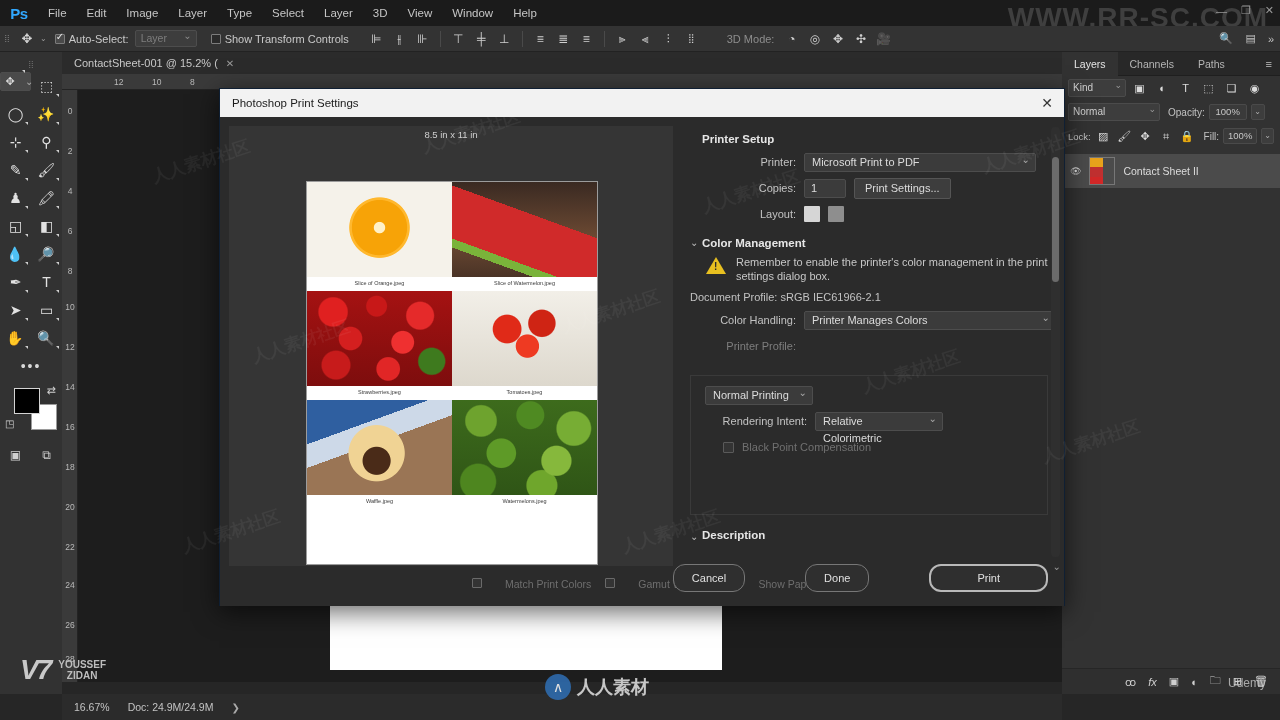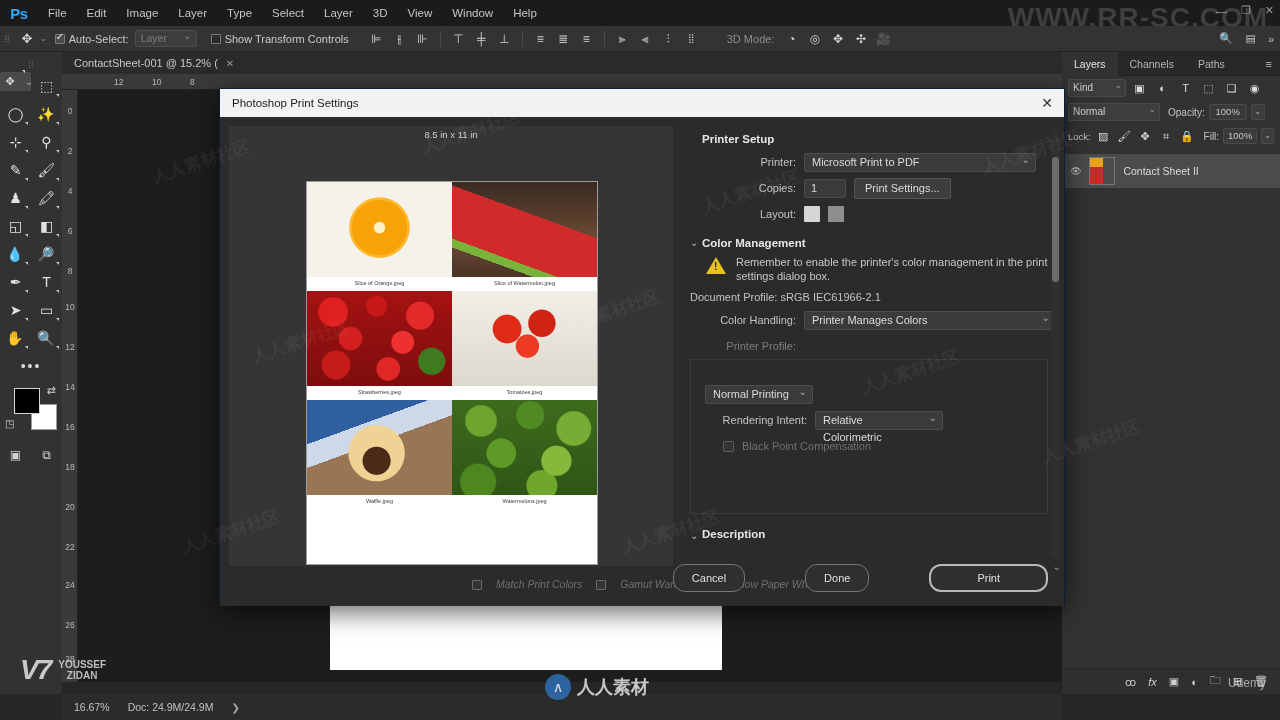--- a/index.html
+++ b/index.html
@@ -181,21 +181,21 @@
     border: 1px solid #9c9c9c;
   }
   .pv-row { display: flex; width: 290px; }
   .pv-cell { width: 145px; }
   .pv-cell .img { height: 95px; }
   .pv-cell .cap { text-align: center; font-size: 5.5px; color: #3a3a3a; padding: 3px 0 5px; }
   .bottom-checks {
     position: absolute; left: 252px; bottom: 16px; display: flex; align-items: center; gap: 14px;
     color: #6e6e6e; font-size: 10.5px;
   }
-  .bc { display: flex; align-items: flex-end; gap: 14px; font-style: italic; }
+  .bc { display: flex; align-items: flex-start; gap: 23px; }
   .bc .box { width: 10px; height: 10px; border: 1px solid #6a6a6a; background: #343434; border-radius: 1px; }
 
   .settings-pane {
     position: absolute; left: 460px; top: 6px; width: 378px; height: 448px; overflow: hidden;
   }
   .sec-title { color: #e6e6e6; font-size: 11.5px; font-weight: bold; padding: 10px 0 4px 22px; }
   .sec-title .tw { position: absolute; left: 10px; color: #bdbdbd; font-weight: normal; font-size: 10px; }
   .sec-box { position: relative; }
   .row { display: flex; align-items: center; height: 26px; padding-left: 10px; gap: 8px;
          color: #c8c8c8; font-size: 11px; }
@@ -208,21 +208,21 @@
   .sel:after { content: "⌄"; position: absolute; right: 5px; top: -3px; font-size: 10px; color: #a8a8a8; }
   .sel.dis { color: #6f6f6f; background: #343434; border-color: #414141; }
   .sel.dis:after { color: #666; }
   .txtbox { width: 42px; height: 19px; background: #3b3b3b; border: 1px solid #4d4d4d; border-radius: 2px;
             color: #dcdcdc; font-size: 11px; padding-left: 6px; line-height: 17px; }
   .btn-sm { height: 21px; background: #3d3d3d; border: 1px solid #555; border-radius: 2px;
             color: #dcdcdc; font-size: 11px; padding: 0 10px; line-height: 19px; }
   .layout-ico { width: 16px; height: 16px; background: #d6d6d6; border-radius: 1px; position: relative;
                 display: inline-block; }
   .layout-ico.alt { background: #8e8e8e; }
-  .cm-group { border: 1px solid #3a3a3a; margin: 0 10px 0 10px; padding: 21px 0 10px 0; position: relative; }
+  .cm-group { border: 1px solid #3a3a3a; margin: 16px 10px 0 10px; padding: 6px 0 10px 0; position: relative; }
   .warn-row { display: flex; gap: 10px; padding: 2px 10px 6px 26px; align-items: flex-start; }
   .warn-ico { width: 0; height: 0; border-left: 10px solid transparent; border-right: 10px solid transparent;
               border-bottom: 17px solid #e8c020; position: relative; flex: none; margin-top: 2px; }
   .warn-ico:after { content: "!"; position: absolute; left: -2px; top: 4px; font-size: 10px; color: #2b2b2b;
                     font-weight: bold; }
   .warn-txt { color: #c7c7c7; font-size: 11px; line-height: 14px; }
   .docprofile { color: #c2c2c2; font-size: 11px; padding: 2px 0 4px 10px; }
   .dlg-scroll { position: absolute; right: 4px; top: 10px; width: 9px; height: 430px; background: #2f2f2f;
                 border-radius: 4px; }
   .dlg-scroll .thumbb { position: absolute; left: 1px; top: 30px; width: 7px; height: 125px;

